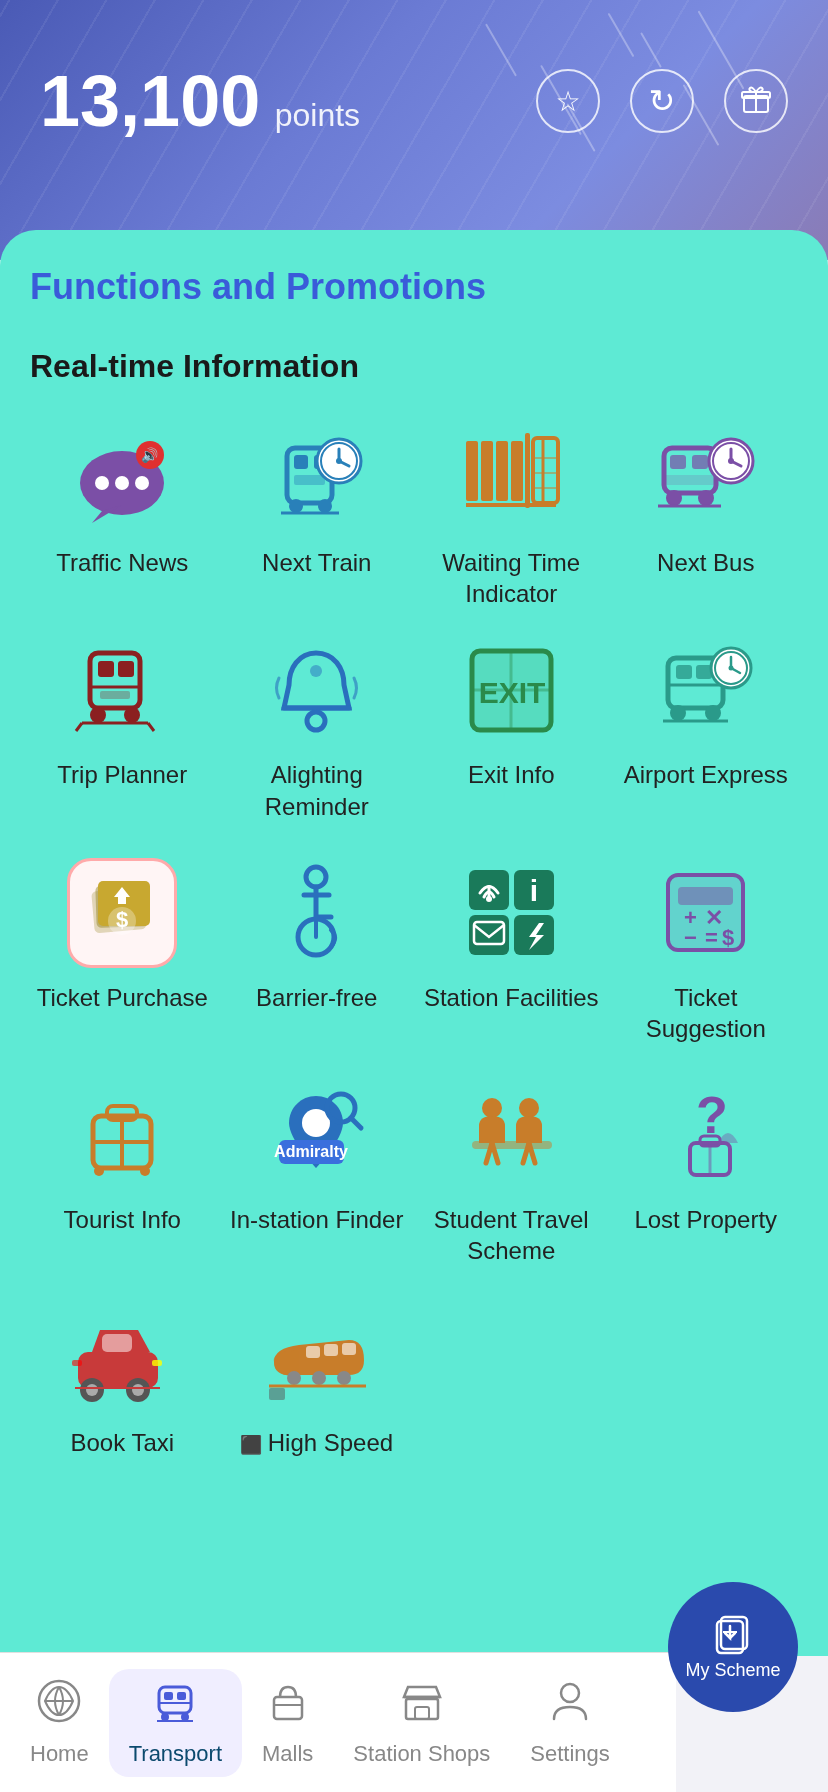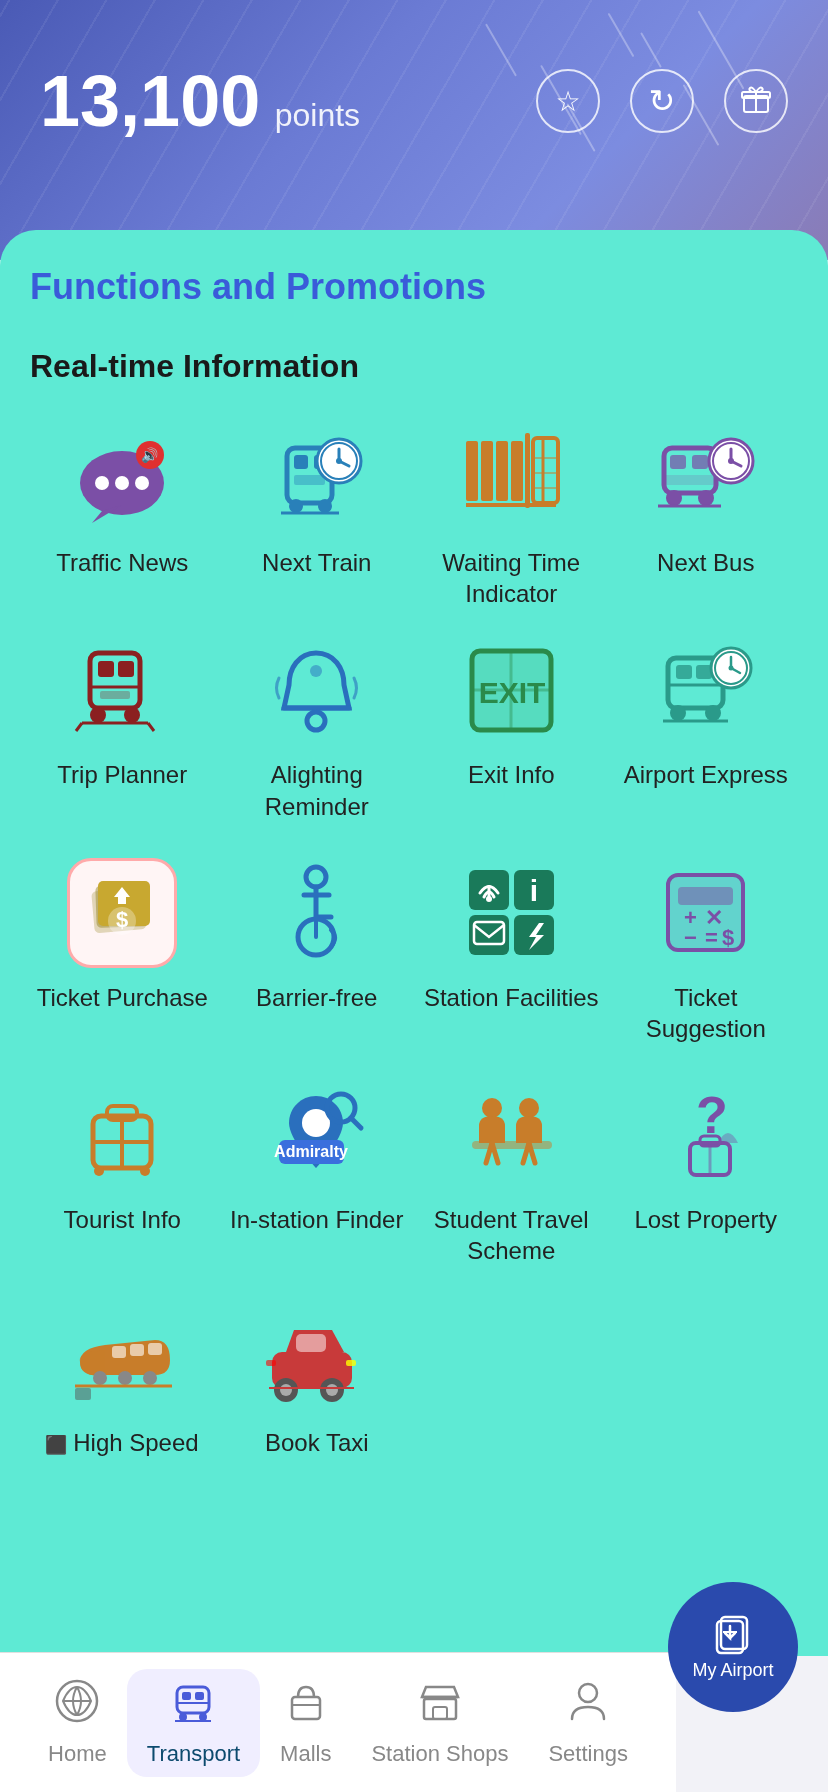--- a/index.html
+++ b/index.html
@@ -145,21 +145,21 @@
     
     .bottom-nav {
       position: fixed;
       bottom: 0;
       width: 676px;
       height: 140px;
       background: white;
       border-top: 1px solid #e0e0e0;
       display: flex;
       align-items: center;
-      justify-content: center;
+      justify-content: flex-start;
       padding: 7px 10px;
       z-index: 100;
     }
     .nav-item {
       display: flex;
       flex-direction: column;
       align-items: center;
       gap: 8px;
       cursor: pointer;
       padding: 10px 20px;
@@ -557,75 +557,75 @@
           <line x1="52" y1="55" x2="52" y2="87" stroke="#7b4fa6" stroke-width="3" opacity="0.5"></line>
         </svg>
       </div>
       <span class="icon-label">Lost Property</span>
     </div>
 
     <div class="icon-item">
       <div class="icon-box">
         <svg width="105" height="95" viewBox="0 0 105 95">
 
-          <path d="M10 52 Q10 38 35 35 L85 30 Q100 30 100 50 Q100 65 85 65 L35 65 Q10 68 10 52Z" fill="#c87d2a"></path>
-          <path d="M10 52 Q8 45 20 42 L35 40 L35 65 Q10 68 10 52Z" fill="#c87d2a" opacity="0.6"></path>
-
-          <rect x="42" y="36" width="14" height="12" rx="3" fill="rgba(255,255,255,0.6)"></rect>
-          <rect x="60" y="34" width="14" height="12" rx="3" fill="rgba(255,255,255,0.6)"></rect>
-          <rect x="78" y="33" width="14" height="12" rx="3" fill="rgba(255,255,255,0.6)"></rect>
-
-          <circle cx="30" cy="68" r="7" fill="#888"></circle>
-          <circle cx="55" cy="68" r="7" fill="#888"></circle>
-          <circle cx="80" cy="68" r="7" fill="#888"></circle>
-          <line x1="5" y1="76" x2="102" y2="76" stroke="#c87d2a" stroke-width="3"></line>
-
-          <rect x="5" y="78" width="16" height="12" rx="2" fill="#555" opacity="0.5"></rect>
-        </svg>
-      </div>
-      <span class="icon-label">
-        <span style="font-size:18px;">⬛ </span><span>High Speed</span>
-      </span>
-    </div>
-
-    <div class="icon-item">
-      <div class="icon-box">
-        <svg width="105" height="95" viewBox="0 0 105 95">
-
           <rect x="8" y="42" width="80" height="36" rx="10" fill="#c83a3a"></rect>
           <path d="M22 42 L30 20 L68 20 L80 42Z" fill="#c83a3a"></path>
           <rect x="32" y="24" width="30" height="18" rx="5" fill="rgba(255,255,255,0.5)"></rect>
           <circle cx="22" cy="80" r="12" fill="#555"></circle>
           <circle cx="22" cy="80" r="6" fill="#aaa"></circle>
           <circle cx="68" cy="80" r="12" fill="#555"></circle>
           <circle cx="68" cy="80" r="6" fill="#aaa"></circle>
           <line x1="5" y1="78" x2="90" y2="78" stroke="#c83a3a" stroke-width="2"></line>
 
           <rect x="82" y="50" width="10" height="6" rx="2" fill="yellow" opacity="0.8"></rect>
           <rect x="2" y="50" width="10" height="6" rx="2" fill="red" opacity="0.6"></rect>
         </svg>
       </div>
       <span class="icon-label">Book Taxi</span>
     </div>
 
+    <div class="icon-item">
+      <div class="icon-box">
+        <svg width="105" height="95" viewBox="0 0 105 95">
+
+          <path d="M10 52 Q10 38 35 35 L85 30 Q100 30 100 50 Q100 65 85 65 L35 65 Q10 68 10 52Z" fill="#c87d2a"></path>
+          <path d="M10 52 Q8 45 20 42 L35 40 L35 65 Q10 68 10 52Z" fill="#c87d2a" opacity="0.6"></path>
+
+          <rect x="42" y="36" width="14" height="12" rx="3" fill="rgba(255,255,255,0.6)"></rect>
+          <rect x="60" y="34" width="14" height="12" rx="3" fill="rgba(255,255,255,0.6)"></rect>
+          <rect x="78" y="33" width="14" height="12" rx="3" fill="rgba(255,255,255,0.6)"></rect>
+
+          <circle cx="30" cy="68" r="7" fill="#888"></circle>
+          <circle cx="55" cy="68" r="7" fill="#888"></circle>
+          <circle cx="80" cy="68" r="7" fill="#888"></circle>
+          <line x1="5" y1="76" x2="102" y2="76" stroke="#c87d2a" stroke-width="3"></line>
+
+          <rect x="5" y="78" width="16" height="12" rx="2" fill="#555" opacity="0.5"></rect>
+        </svg>
+      </div>
+      <span class="icon-label">
+        <span style="font-size:18px;">⬛ </span><span>High Speed</span>
+      </span>
+    </div>
+
   </div>
 </div>
 
 <div class="fab">
   <span>
     <svg width="40" height="40" viewBox="0 0 40 40">
       <rect x="8" y="5" width="26" height="32" rx="4" fill="none" stroke="white" stroke-width="2.5"></rect>
       <rect x="4" y="9" width="26" height="32" rx="4" fill="none" stroke="white" stroke-width="2.5"></rect>
       <line x1="10" y1="20" x2="24" y2="20" stroke="white" stroke-width="2"></line>
 
       <polyline points="17,14 17,26 12,21" fill="none" stroke="white" stroke-width="2.5" stroke-linecap="round"></polyline>
       <polyline points="17,26 22,21" fill="none" stroke="white" stroke-width="2.5" stroke-linecap="round"></polyline>
     </svg>
   </span>
-  <span class="fab-label">My Airport</span>
+  <span class="fab-label">My Scheme</span>
 </div>
 
 <div class="bottom-nav">
 
   <div class="nav-item">
     <span class="nav-icon">
       <svg width="44" height="44" viewBox="0 0 44 44">
         <circle cx="22" cy="22" r="20" fill="none" stroke="#888" stroke-width="2.5"></circle>
         <path d="M8 22 Q14 8 22 8 Q30 8 36 22 Q30 36 22 36 Q14 36 8 22Z" fill="none" stroke="#888" stroke-width="2"></path>
         <line x1="8" y1="22" x2="36" y2="22" stroke="#888" stroke-width="2"></line>

